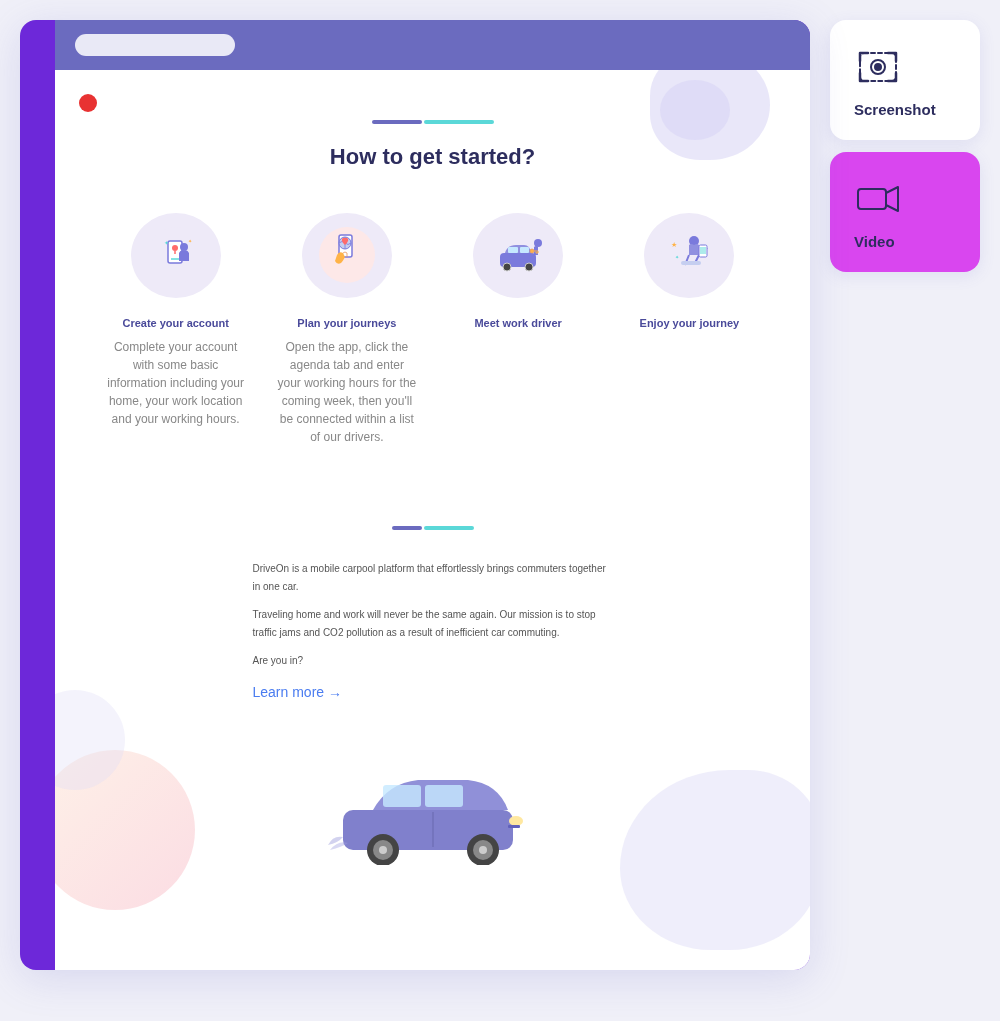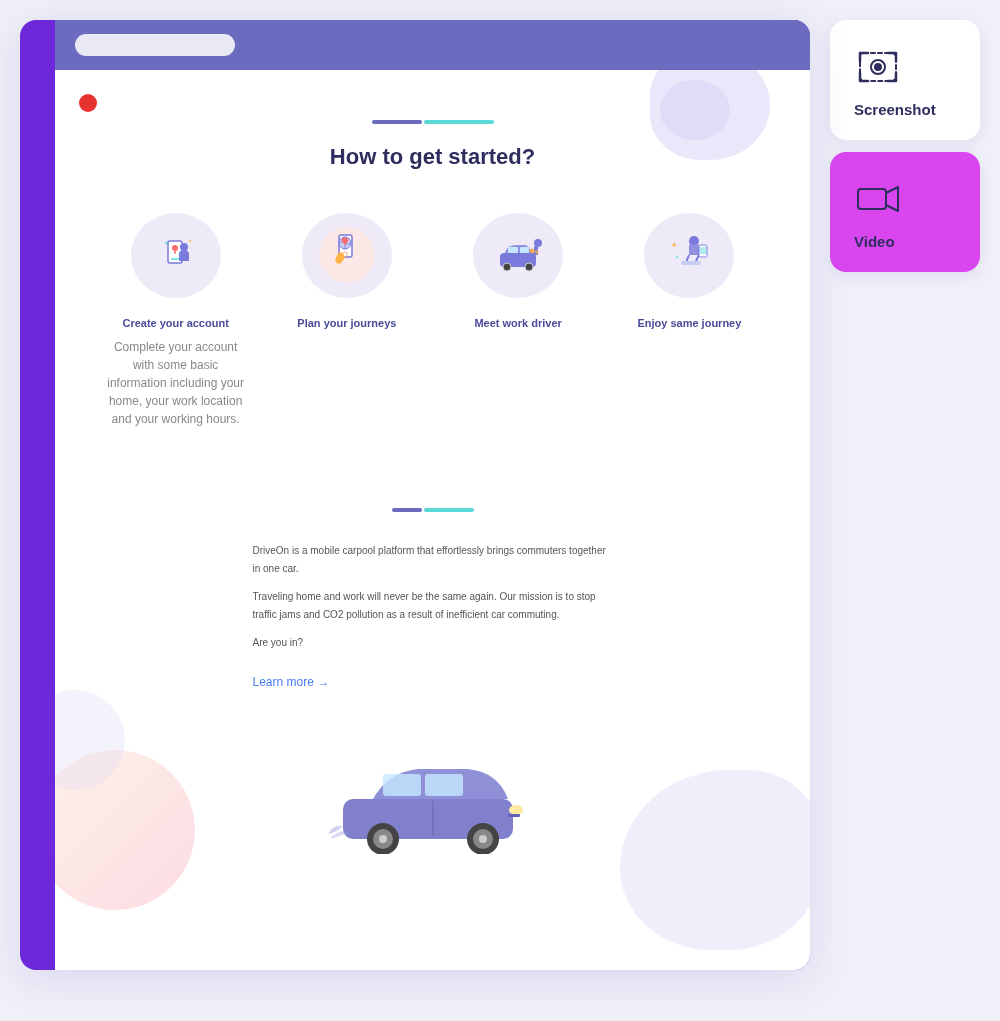--- a/index.html
+++ b/index.html
@@ -242,24 +242,23 @@
       max-width: 360px;
       margin: 0 auto;
     }
 
     .about-text p {
       margin-bottom: 10px;
     }
 
     .learn-more {
       color: #4a7cf0;
-      font-size: 12px;
+      font-size: 14px;
       text-decoration: none;
       display: inline-block;
-      margin-top: 10px;
     }
 
     
     .car-container {
       text-align: center;
       padding: 20px 0 10px;
       position: relative;
       z-index: 2;
     }
 
@@ -373,20 +372,21 @@
                 <path d="M22 20 Q25 17 28 20 Q31 23 34 20" stroke="#7a7adc" stroke-width="0.8" fill="none"></path>
                 <path d="M28 14 Q28 17 28 20 Q28 23 28 26" stroke="#7a7adc" stroke-width="0.8"></path>
 
                 <path d="M28 15 Q30 14 31 16 Q32 18 28 22 Q24 18 25 16 Q26 14 28 15Z" fill="#ff6b6b"></path>
 
                 <path d="M20 32 Q22 28 26 30 L28 34 Q26 38 24 40 Q20 42 18 38 Z" fill="#ffb347"></path>
                 <path d="M26 30 Q28 28 30 30 L30 34" stroke="#e8985a" stroke-width="0.8" fill="none"></path>
               </svg>
             </div>
             <div class="step-title">Plan your journeys</div>
+            <div class="step-desc">Open the app, click the agenda tab and enter your working hours for the coming week, then you'll be connected within a list of our drivers.</div>
           </div>
 
           <div class="step-item">
             <div class="step-illustration">
               <div class="illus-bg"></div>
               <svg width="60" height="65" viewBox="0 0 60 65" style="position:relative;z-index:1;">
                 <ellipse cx="30" cy="32" rx="28" ry="28" fill="#eeeaf8"></ellipse>
 
                 <rect x="12" y="30" width="36" height="14" rx="4" fill="#7a7adc"></rect>
                 <path d="M17 30 Q19 22 28 22 L36 22 Q42 22 43 30Z" fill="#9090e0"></path>
@@ -423,21 +423,21 @@
 
                 <rect x="22" y="38" width="20" height="4" rx="2" fill="#c5cef0"></rect>
 
                 <rect x="40" y="22" width="8" height="12" rx="1.5" fill="white" stroke="#7a7adc" stroke-width="1"></rect>
                 <rect x="41" y="24" width="6" height="7" fill="#5bd8d8" opacity="0.5"></rect>
 
                 <text x="12" y="24" fill="#ffb347" font-size="7">★</text>
                 <text x="16" y="36" fill="#5bd8d8" font-size="5">✦</text>
               </svg>
             </div>
-            <div class="step-title">Enjoy same journey</div>
+            <div class="step-title">Enjoy your journey</div>
           </div>
 
         </div>
       </div>
 
       <div class="section-about">
         <div class="about-divider">
           <div class="about-divider-purple"></div>
           <div class="about-divider-cyan"></div>
         </div>

